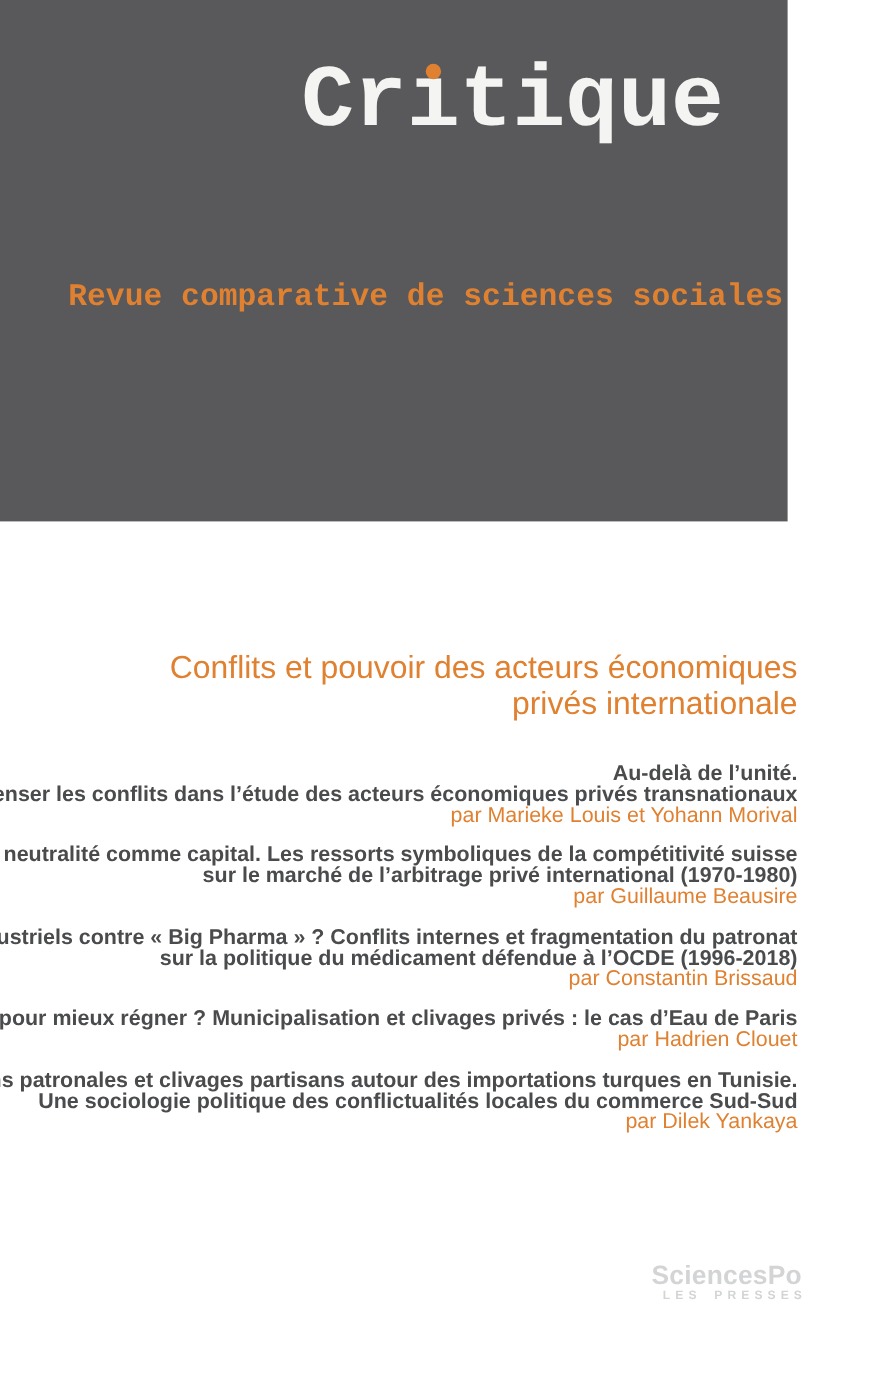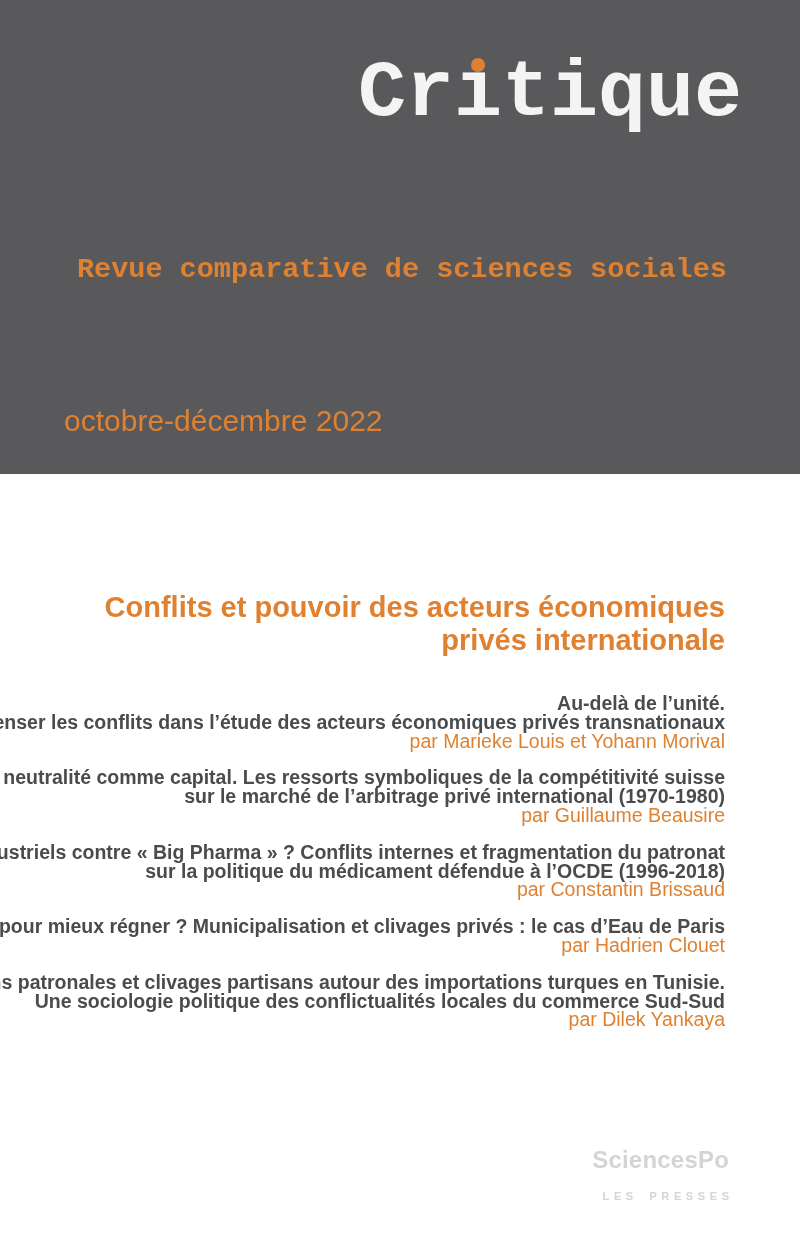--- a/index.html
+++ b/index.html
@@ -8,91 +8,90 @@
     --title-white:#f4f4f2;
     --article-gray:#4a4b4d;
     --logo-gray:#d3d4d6;
   }
   *{margin:0;padding:0;box-sizing:border-box;}
   html,body{background:#ffffff;}
   body{width:800px;height:1252px;font-family:"Liberation Sans", sans-serif;}
   .cover{position:relative;width:800px;height:1252px;background:#ffffff;overflow:hidden;}
 
   
-  .masthead{position:absolute;top:0;left:0;width:800px;height:474px;background:var(--gray-bg);}
+  .masthead{position:absolute;top:0;left:0;width:716px;height:474px;background:var(--gray-bg);}
 
   .journal-title{
     position:absolute;top:50px;right:58px;text-align:right;
     font-family:"Liberation Mono","DejaVu Sans Mono",monospace;
     font-weight:bold;font-size:80px;line-height:88px;
     color:var(--title-white);white-space:nowrap;
   }
   .idot{position:relative;display:inline-block;}
   .idot .dotmark{
     position:absolute;left:50%;transform:translateX(-50%);
     top:8px;width:14px;height:14px;border-radius:50%;
     background:var(--orange);
   }
   .journal-subtitle{
-    position:absolute;top:248px;left:77px;
+    position:absolute;top:248px;left:62px;
     font-family:"Liberation Mono","DejaVu Sans Mono",monospace;
     font-weight:bold;font-size:28.5px;line-height:44px;
     color:var(--orange);white-space:nowrap;
   }
   .issue-date{
     position:absolute;left:64px;top:404px;
     font-size:30px;line-height:34px;color:var(--orange);white-space:nowrap;
   }
   .issue-number{
     position:absolute;right:80px;top:360px;
     font-size:92px;line-height:84px;font-weight:bold;
     color:var(--orange);
   }
 
   
   .toc-heading{
     position:absolute;top:591px;right:75px;text-align:right;
-    font-size:29px;line-height:33px;font-weight:bold;color:var(--orange);
+    font-size:29px;line-height:33px;font-weight:normal;color:var(--orange);
     white-space:nowrap;
   }
   .articles{
     position:absolute;top:694px;right:75px;text-align:right;
     font-size:19.5px;line-height:18.8px;color:var(--article-gray);
     white-space:nowrap;
   }
   .article{margin-bottom:18px;}
   .article .title-line{font-weight:bold;}
   .article .author{color:var(--orange);font-weight:normal;}
 
   
   .publisher-logo{position:absolute;right:71px;top:1148px;text-align:right;}
   .publisher-name{
     font-size:24px;font-weight:bold;color:var(--logo-gray);
     line-height:24px;letter-spacing:0.2px;
   }
   .publisher-imprint{
     font-size:11px;font-weight:bold;color:var(--logo-gray);
-    letter-spacing:4.6px;word-spacing:4px;margin-top:18px;margin-right:-4.6px;
+    letter-spacing:4.6px;word-spacing:4px;margin-top:0;margin-right:-4.6px;
     line-height:12px;
   }
 </style>
 </head>
 <body>
 
 <div class="cover">
 
   <div class="masthead">
 
     <div class="journal-title">
       <div><span>Cr</span><span class="idot"><span>ı</span><span class="dotmark"></span></span><span>tique</span></div>
     </div>
 
     <div class="journal-subtitle">Revue comparative de sciences sociales</div>
 
-    <div class="issue-date">octobre-décembre 2022</div>
 
   </div>
 
   <div class="toc-heading">
     <div>Conflits et pouvoir des acteurs économiques</div>
     <div>privés internationale</div>
   </div>
 
   <div class="articles">
 

